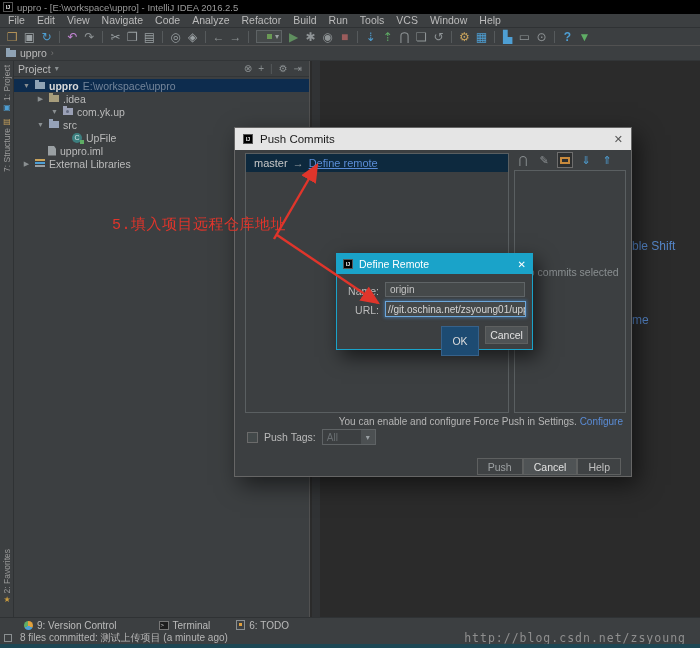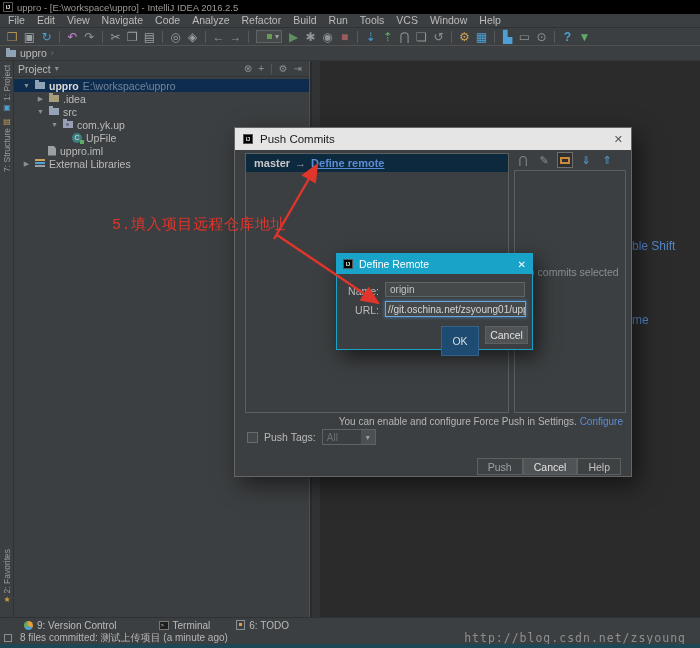--- a/index.html
+++ b/index.html
@@ -102,21 +102,21 @@
 
   
   #push-dialog { left:234px; top:127px; width:398px; height:350px; background:#3c3f41;
     border:1px solid #666; box-shadow:6px 8px 22px rgba(0,0,0,.55); z-index:40; }
   #push-title { height:22px; background:#e5e5e5; display:flex; align-items:center; padding:0 8px; gap:7px; }
   #push-title .dtitle { font-size:11.5px; color:#1a1a1a; margin-right:auto; }
   #push-title .dclose { color:#555; font-size:11px; }
   .list-panel { position:absolute; left:10px; top:25px; width:264px; height:260px;
     border:1px solid #5a5f61; background:#3c3f41; }
   .branch-row { height:18px; background:#0d293e; display:flex; align-items:center; padding-left:8px;
-    gap:5px; font-size:11px;font-weight:bold; }
+    gap:5px; font-size:11px; }
   .branch-row .branch { color:#c7c7c7; }
   .branch-row .arrow { color:#9aa0a3; }
   .branch-row .remote-link { color:#5a8cd6; text-decoration:underline; cursor:pointer; }
   .push-toolbar { position:absolute; left:280px; top:24px; display:flex; align-items:center; gap:5px; }
   .pt-ic { width:16px; height:16px; display:inline-flex; align-items:center; justify-content:center;
     font-size:11px; color:#8a8f91; }
   .pt-ic.blue { color:#4e9fd4; }
   .pt-ic.details-sel { border:1px solid #6e6e6e; background:#2d2f30; }
   .pt-ic.details-sel .obox { width:10px; height:7px; border:2px solid #c98a3c; }
   .detail-panel { position:absolute; left:279px; top:42px; width:112px; height:243px;
@@ -261,29 +261,29 @@
       <span class="exp">▼</span>
       <span class="icon-folder project"></span>
       <span class="tr-label bold">uppro</span>
       <span class="tr-extra">E:\workspace\uppro</span>
     </div>
     <div class="tree-row" style="padding-left:22px;">
       <span class="exp">▶</span>
       <span class="icon-folder"></span>
       <span class="tr-label">.idea</span>
     </div>
+    <div class="tree-row" style="padding-left:36px;">
+      <span class="exp">▼</span>
+      <span class="icon-folder pkg"></span>
+      <span class="tr-label">com.yk.up</span>
+    </div>
     <div class="tree-row" style="padding-left:22px;">
       <span class="exp">▼</span>
       <span class="icon-folder" style="background:#95a2b8"></span>
       <span class="tr-label">src</span>
-    </div>
-    <div class="tree-row" style="padding-left:36px;">
-      <span class="exp">▼</span>
-      <span class="icon-folder pkg"></span>
-      <span class="tr-label">com.yk.up</span>
     </div>
     <div class="tree-row" style="padding-left:58px;">
       <span class="icon-class">C</span>
       <span class="tr-label">UpFile</span>
     </div>
     <div class="tree-row" style="padding-left:34px;">
       <span class="icon-file"></span>
       <span class="tr-label">uppro.iml</span>
     </div>
     <div class="tree-row" style="padding-left:8px;">

